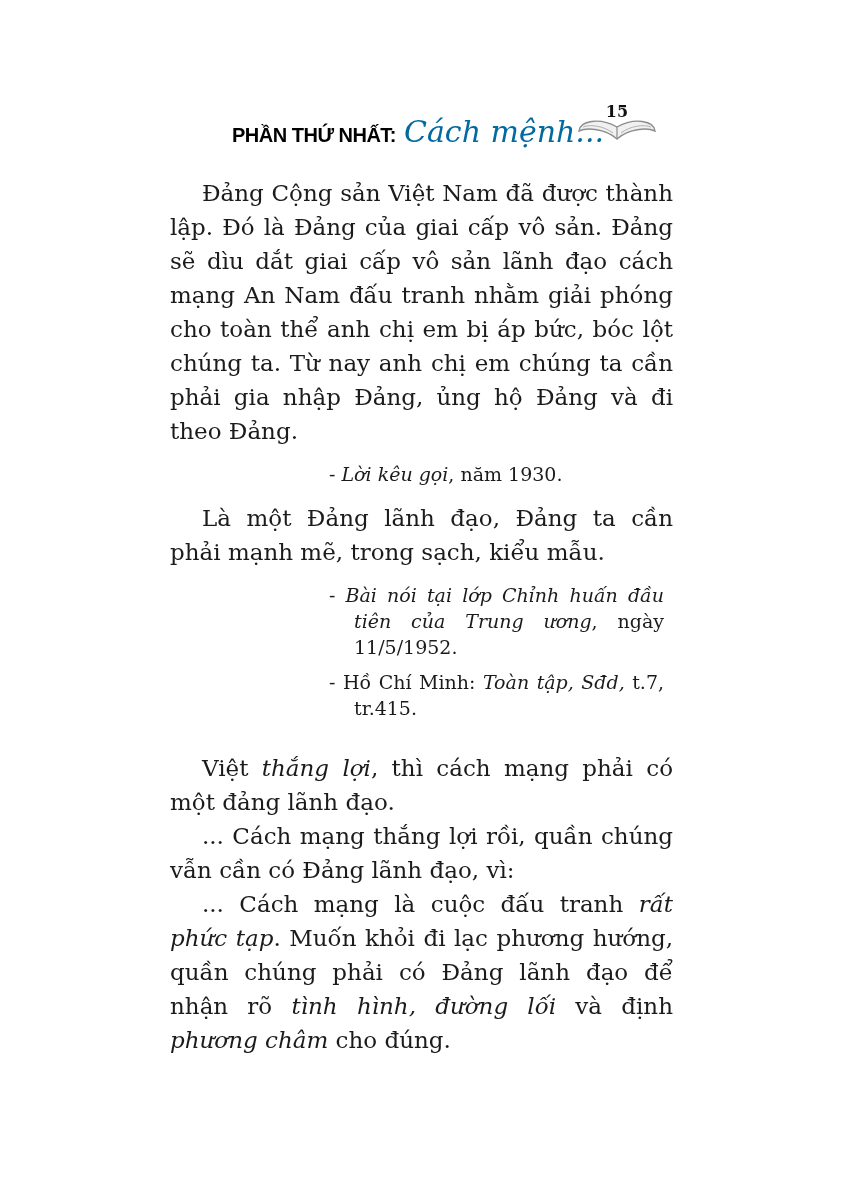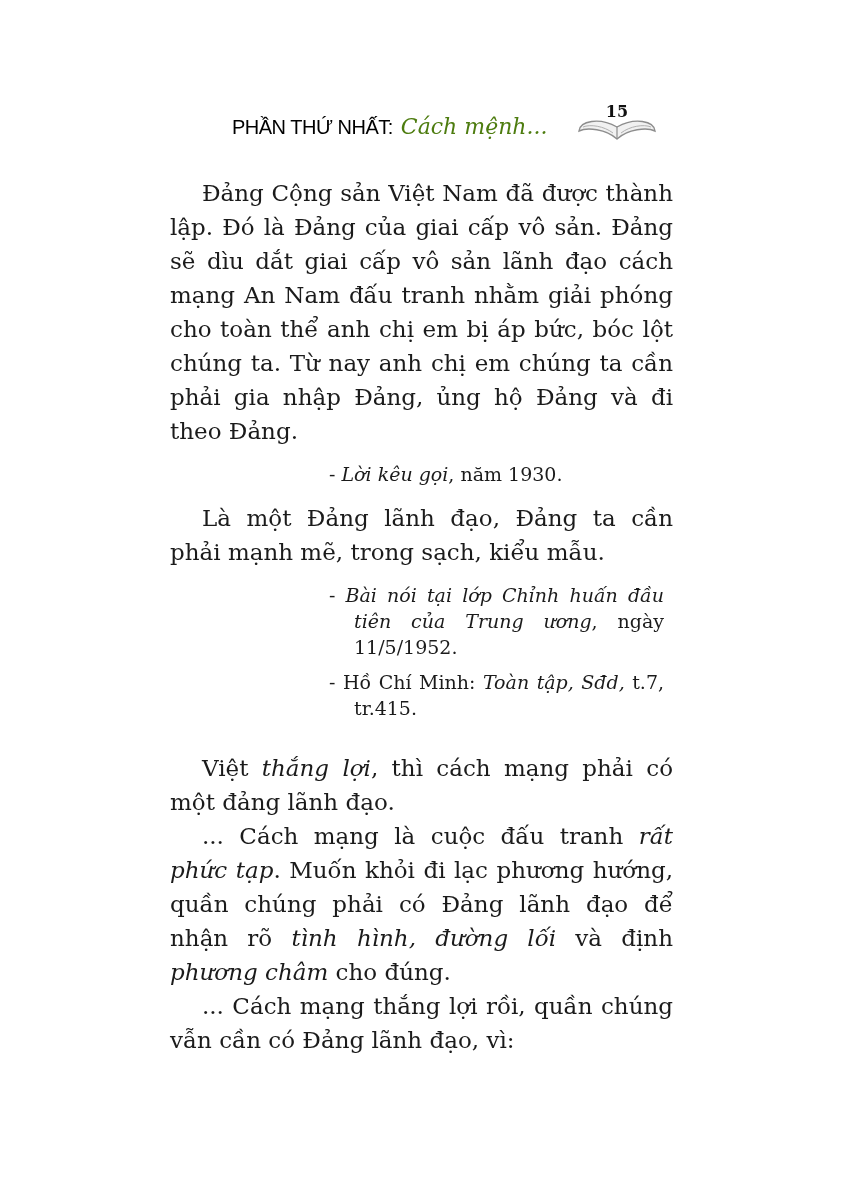--- a/index.html
+++ b/index.html
@@ -26,31 +26,31 @@
     margin-bottom: 26px;
   }
   .header-title {
     position: absolute;
     left: 62px;
     top: 8px;
     white-space: nowrap;
   }
   .ht-bold {
     font-family: "Liberation Sans", sans-serif;
-    font-weight: 400;
+    font-weight: 700;
     font-size: 20px;
     letter-spacing: -0.5px;
     color: #000;
   }
   .ht-script {
     font-family: "DejaVu Serif", serif;
     font-style: italic;
-    font-size: 22px;
+    font-size: 30px;
     margin-left: 8px;
-    color: #4d7c0f;
+    color: #0369a1;
   }
   .ornament {
     position: absolute;
     right: 16px;
     top: -4px;
     width: 80px;
     height: 42px;
   }
   .ornament svg { display: block; }
   .ornament text {
@@ -110,17 +110,17 @@
 
   <p class="body-p">Là một Đảng lãnh đạo, Đảng ta cần phải mạnh mẽ, trong sạch, kiểu mẫu.</p>
 
   <div class="cite">
     <p class="cite-line"><span>- </span><em>Bài nói tại lớp Chỉnh huấn đầu tiên của Trung ương</em><span>, ngày 11/5/1952.</span></p>
     <p class="cite-line"><span>- Hồ Chí Minh: </span><em>Toàn tập, Sđd,</em><span> t.7, tr.415.</span></p>
   </div>
 
   <p class="body-p gap-before"><span>Việt </span><em>thắng lợi</em><span>, thì cách mạng phải có một đảng lãnh đạo.</span></p>
 
+  <p class="body-p">... Cách mạng thắng lợi rồi, quần chúng vẫn cần có Đảng lãnh đạo, vì:</p>
+
   <p class="body-p"><span>... Cách mạng là cuộc đấu tranh </span><em>rất phức tạp</em><span>. Muốn khỏi đi lạc phương hướng, quần chúng phải có Đảng lãnh đạo để nhận rõ </span><em>tình hình, đường lối</em><span> và định </span><em>phương châm</em><span> cho đúng.</span></p>
-
-  <p class="body-p">... Cách mạng thắng lợi rồi, quần chúng vẫn cần có Đảng lãnh đạo, vì:</p>
 
 </div>
 
 </body></html>

